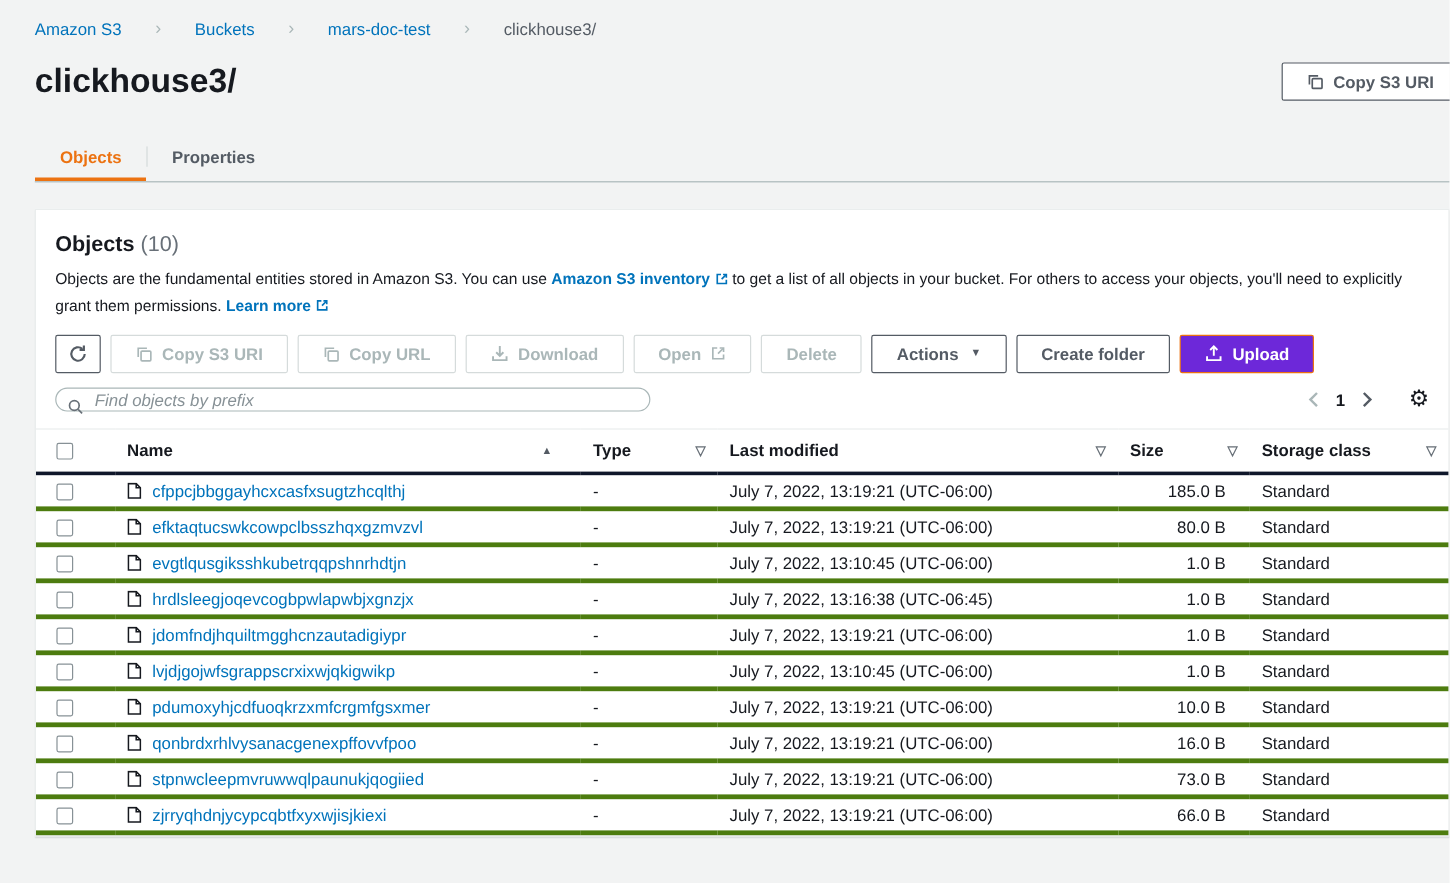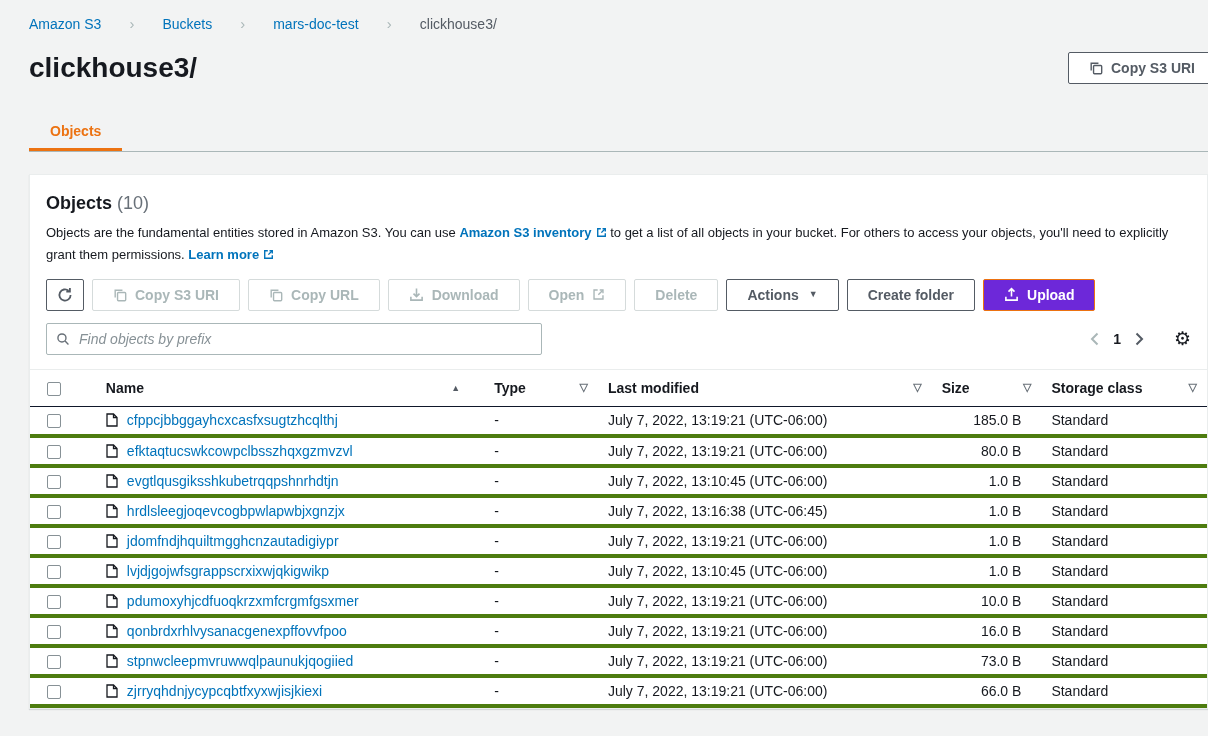--- a/index.html
+++ b/index.html
@@ -60,35 +60,35 @@
   .panel-heading .count { color:#687078; font-weight:400; }
   .desc { font-size:13px; line-height:1.6; margin-bottom:12px; max-width:1135px; }
   .desc a { color:#0073bb; font-weight:700; }
   .ext-icon { display:inline-block; margin-left:4px; vertical-align:-1px; color:#0073bb; }
 
   .toolbar { display:flex; gap:8px; margin-bottom:12px; }
 
   .search-row { display:flex; align-items:center; margin-bottom:14px; }
   .search-box { position:relative; width:496px; }
   .search-box input {
-    width:100%; height:32px; border:1px solid #aab7b8; border-radius:2px;
+    width:100%; height:20px; border:1px solid #aab7b8; border-radius:14px;
     padding:0 8px 0 32px; font-size:14px; font-family:inherit; color:#16191f; outline:none; background:#fff;
   }
   .search-box input::placeholder { color:#879196; font-style:italic; }
   .search-icon { position:absolute; left:10px; top:9px; color:#687078; }
   .pagination { margin-left:auto; display:flex; align-items:center; gap:14px; }
   .page-btn { background:none; border:none; cursor:pointer; color:#545b64; display:flex; align-items:center; font-family:inherit; padding:0; }
   .page-btn.disabled { color:#aab7b8; cursor:default; }
   .page-num { font-weight:700; color:#16191f; }
   .gear-btn { background:none; border:none; cursor:pointer; font-size:19px; color:#16191f; margin-left:16px; line-height:1; font-family:inherit; }
 
   
   .obj-table { width:100%; border-collapse:collapse; font-size:14px; }
   .obj-table th {
-    border-top:1px solid #eaeded; border-bottom:1px solid #0f172a;
+    border-top:1px solid #eaeded; border-bottom:3px solid #0f172a;
     height:37px; padding:4px 10px; font-weight:700; text-align:left; color:#16191f;margin-top:48px;
   }
   .obj-table td { border-bottom:4px solid #4d7c0f; height:30px; padding:0 10px; }
   .col-check { padding-left:17px !important; }
   .th-inner { display:flex; align-items:center; }
   .sort-asc { margin-left:auto; padding-right:14px; font-size:9px; color:#545b64; cursor:pointer; }
   .col-sort { margin-left:auto; font-size:11px; color:#687078; cursor:pointer; }
   .name-cell { display:flex; align-items:center; gap:9px; }
   .doc-icon { color:#16191f; display:flex; }
   .obj-link { color:#0073bb; }
@@ -122,20 +122,21 @@
             <path d="M10.8 2.5H2.5v8.3" fill="none" stroke="currentColor" stroke-width="1.6"></path>
           </svg>
       </span>
       <span>Copy S3 URI</span>
     </button>
   </div>
 </div>
 
 <div class="tabs">
   <div class="tab active">Objects</div>
+  <div class="tab">Properties</div>
 </div>
 
 <section class="panel">
   <div class="panel-body">
     <h2 class="panel-heading">
       <span>Objects</span>
       <span class="count">(10)</span>
     </h2>
 
     <p class="desc"><span>Objects are the fundamental entities stored in Amazon S3. You can use </span><a href="#"><span>Amazon S3 inventory</span><span class="ext-icon"><svg width="11" height="11" viewBox="0 0 16 16">

